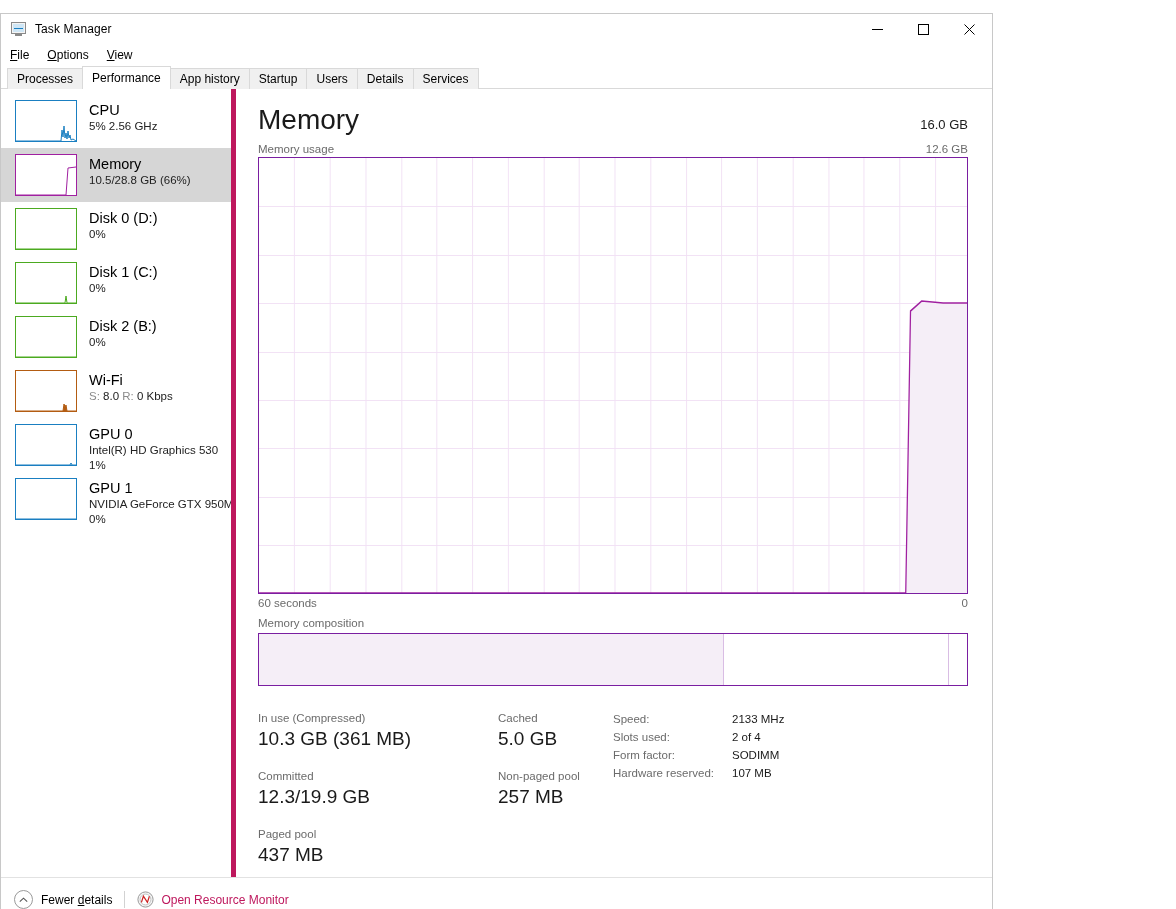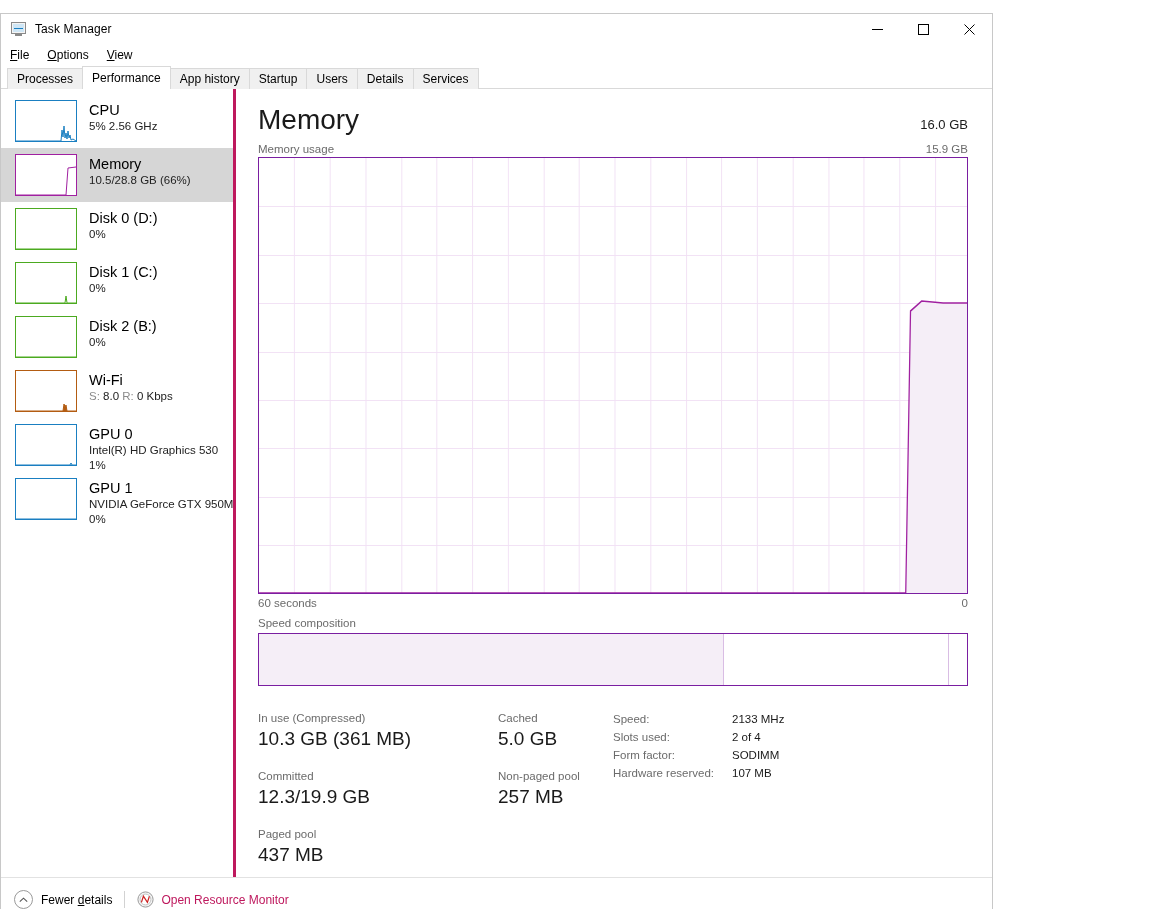--- a/index.html
+++ b/index.html
@@ -137,21 +137,21 @@
     display: flex;
     min-height: 0;
     position: relative;
   }
 
   
   .sidebar {
     width: 235px;
     flex: 0 0 235px;
     background: #ffffff;
-    border-right: 3px solid #be185d;
+    border-right: 5px solid #be185d;
     padding-top: 5px;
     overflow: hidden;
   }
   .side-item {
     display: flex;
     align-items: flex-start;
     height: 54px;
     padding: 6px 0 0 14px;
     background: transparent;
   }
@@ -500,21 +500,21 @@
 
     <div class="main">
 
       <div class="main-head">
         <div class="main-title">Memory</div>
         <div class="main-total">16.0 GB</div>
       </div>
 
       <div class="sub-row">
         <div class="sub-label">Memory usage</div>
-        <div class="sub-right">15.9 GB</div>
+        <div class="sub-right">12.6 GB</div>
       </div>
 
       <div class="graph-wrap">
         <svg viewBox="0 0 890 435" preserveAspectRatio="none">
           <g stroke="#f0dff4" stroke-width="1">
             <line x1="44.5" y1="0" x2="44.5" y2="435"></line>
             <line x1="89.5" y1="0" x2="89.5" y2="435"></line>
             <line x1="134.5" y1="0" x2="134.5" y2="435"></line>
             <line x1="179.5" y1="0" x2="179.5" y2="435"></line>
             <line x1="223.5" y1="0" x2="223.5" y2="435"></line>
@@ -544,21 +544,21 @@
           <polygon points="813,435 819,153 833,143 860,145 890,145 890,435" fill="#f5eef7" stroke="none"></polygon>
           <polyline points="0,435 810,435 813,435 819,153 833,143 860,145 890,145" fill="none" stroke="#a020a0" stroke-width="1.6"></polyline>
         </svg>
       </div>
 
       <div class="axis-row">
         <div class="axis-label">60 seconds</div>
         <div class="axis-label">0</div>
       </div>
 
-      <div class="comp-label">Speed composition</div>
+      <div class="comp-label">Memory composition</div>
 
       <div class="comp-bar">
         <div class="comp-seg-used" style="width:65.5%"></div>
         <div class="comp-divider" style="left:65.5%"></div>
         <div class="comp-divider" style="left:97.3%"></div>
       </div>
 
       <div class="stats">
 
         <div class="stats-left">

